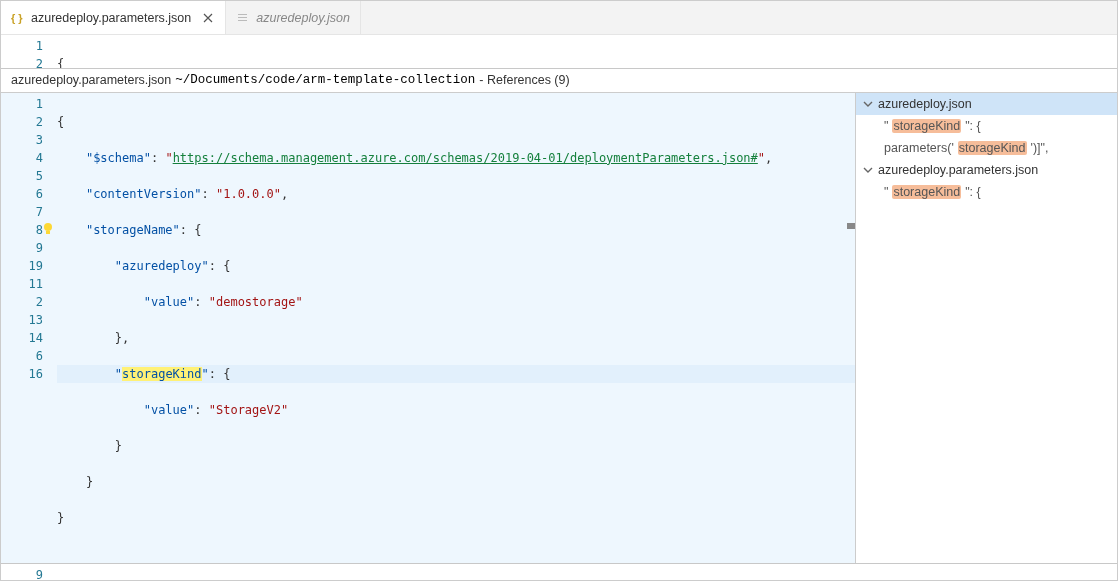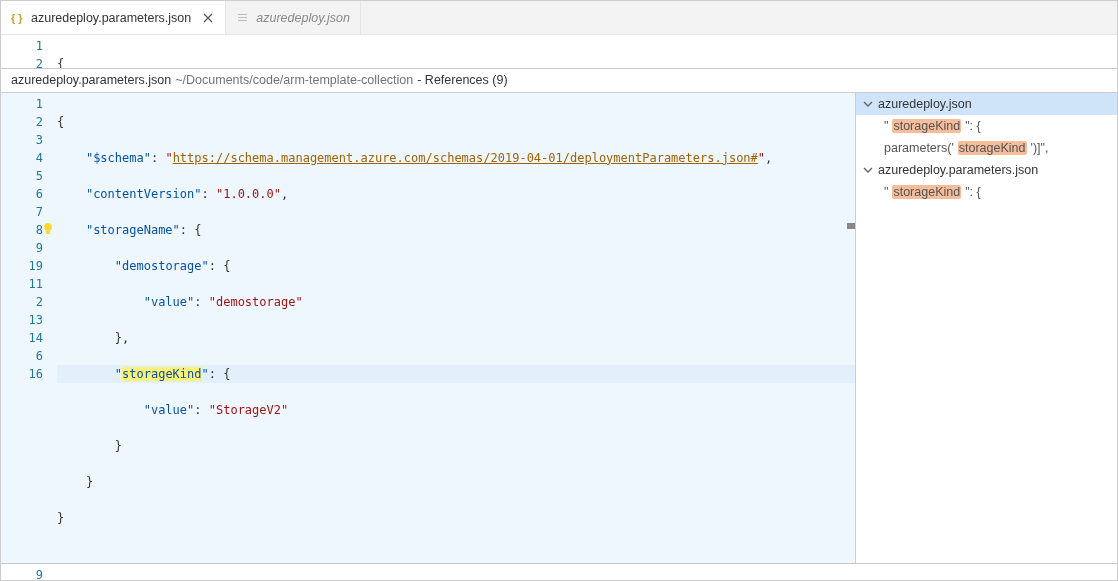--- a/index.html
+++ b/index.html
@@ -81,21 +81,21 @@
 .ref-header {
   height: 24px;
   display: flex;
   align-items: center;
   padding: 0 10px;
   font-size: 12.5px;
   background: #fff;
   border-bottom: 1px solid #ccc;
   gap: 4px;
 }
-.ref-header .path { color: #737373; }
+.ref-header .path { color: #000000; font-family: Liberation Mono, monospace; }
 .mid-content {
   display: flex;
   height: calc(100% - 24px);
 }
 .mid-left { display: flex; flex: 1; position: relative; }
 .mid-right {
   width: 262px;
   border-left: 1px solid #ccc;
   background: #fff;
   font-size: 12.5px;
@@ -108,21 +108,21 @@
   padding: 0 6px;
   cursor: pointer;
   gap: 4px;
 }
 .tree-row.sel { background: #cfe4f8; }
 .tree-row.child { padding-left: 28px; color: #555; }
 .tree-row .hl { background: #f6bd9a; border-radius: 2px; padding: 0 1px; }
 .chev { width: 12px; height: 12px; display: inline-flex; color: #666; }
 .tok-prop { color: #0451a5; }
 .tok-str  { color: #a31515; }
-.tok-url  { color: #a16207; text-decoration: underline; }
+.tok-url  { color: #15803d; text-decoration: underline; }
 .tok-punc { color: #333; }
 .hl-yellow { background: #fff176; }
 .hl-dim { background: rgba(246,189,154,.5); }
 .line { height: 18px; }
 .line.current-mid { background: #e2f0fc; }
 .overview-ruler {
   position: absolute;
   right: 0;
   top: 0;
   width: 10px;
@@ -216,21 +216,21 @@
                 <circle cx="7" cy="5" r="4" fill="#fdd835"></circle>
                 <rect x="5" y="9" width="4" height="3" fill="#fdd835"></rect>
               </svg>
           </span>
         </div>
         <div class="code">
 <div class="line"><span class="tok-punc">{</span></div>
 <div class="line"><span class="tok-prop">    "</span><span class="tok-prop">$schema</span><span class="tok-prop">"</span><span class="tok-punc">: </span><span class="tok-str">"</span><span class="tok-url">https://schema.management.azure.com/schemas/2019-04-01/deploymentParameters.json#</span><span class="tok-str">"</span><span class="tok-punc">,</span></div>
 <div class="line"><span class="tok-prop">    "</span><span class="tok-prop">contentVersion</span><span class="tok-prop">"</span><span class="tok-punc">: </span><span class="tok-str">"1.0.0.0"</span><span class="tok-punc">,</span></div>
 <div class="line"><span class="tok-prop">    "</span><span class="tok-prop">storageName</span><span class="tok-prop">"</span><span class="tok-punc">: {</span></div>
-<div class="line"><span class="tok-prop">        "</span><span class="tok-prop">demostorage</span><span class="tok-prop">"</span><span class="tok-punc">: {</span></div>
+<div class="line"><span class="tok-prop">        "</span><span class="tok-prop">azuredeploy</span><span class="tok-prop">"</span><span class="tok-punc">: {</span></div>
 <div class="line"><span class="tok-prop">            "</span><span class="tok-prop">value</span><span class="tok-prop">"</span><span class="tok-punc">: </span><span class="tok-str">"demostorage"</span></div>
 <div class="line"><span class="tok-punc">        },</span></div>
 <div class="line current-mid"><span class="tok-prop">        "</span><span class="tok-prop hl-yellow">storageKind</span><span class="tok-prop">"</span><span class="tok-punc">: {</span></div>
 <div class="line"><span class="tok-prop">            "</span><span class="tok-prop">value</span><span class="tok-prop">"</span><span class="tok-punc">: </span><span class="tok-str">"StorageV2"</span></div>
 <div class="line"><span class="tok-punc">        }</span></div>
 <div class="line"><span class="tok-punc hl-dim" style="background:none;">    }</span></div>
 <div class="line"><span class="tok-punc">}</span></div>
         </div>
         <div class="overview-ruler">
           <div class="ruler-mark" style="top:130px;"></div>

